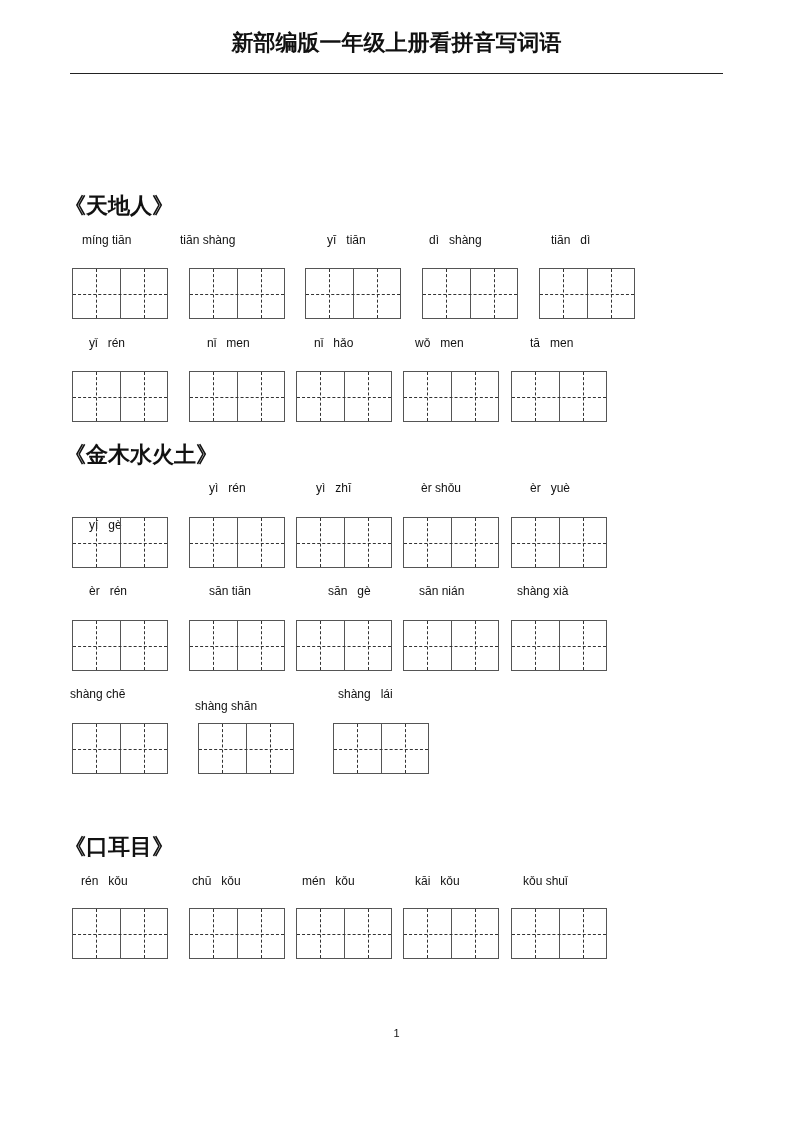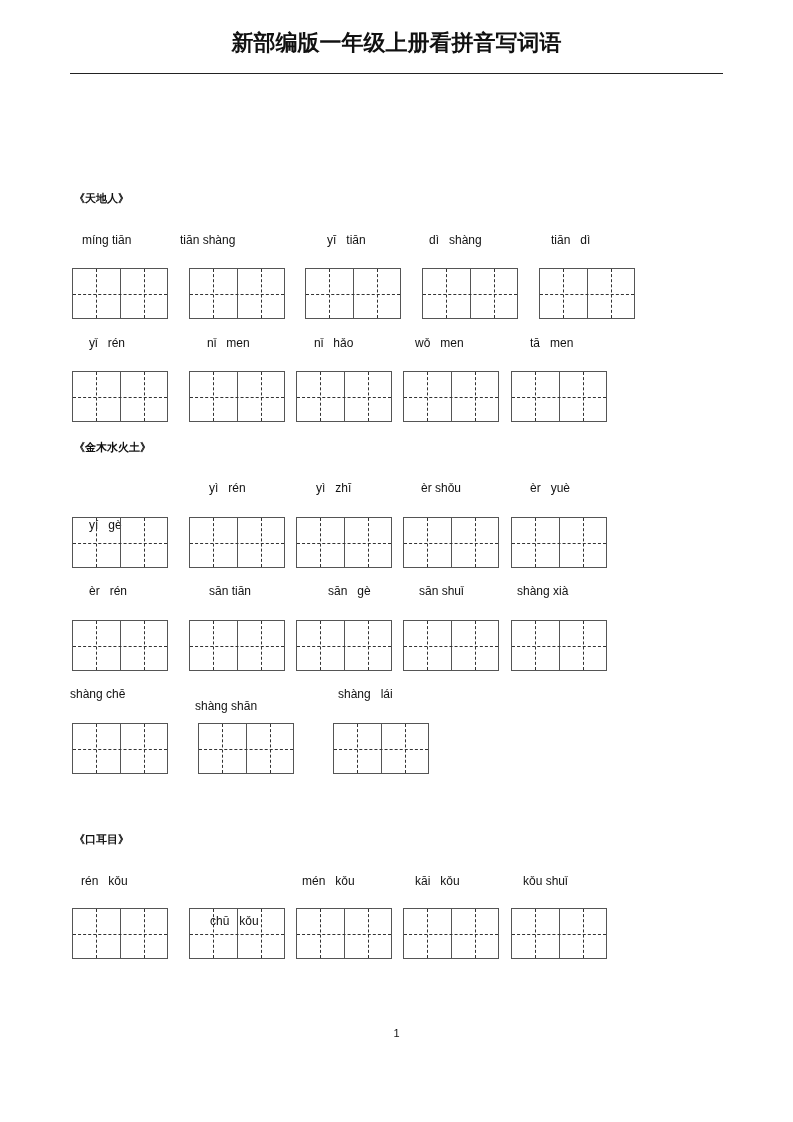--- a/index.html
+++ b/index.html
@@ -1,21 +1,21 @@
 <!DOCTYPE html>
 <html><head>
 <meta charset="utf-8">
 <style>
   html, body { margin:0; padding:0; background:#fff; }
   body { width:793px; height:1122px; position:relative; overflow:hidden;
          font-family:"Liberation Sans","DejaVu Sans",sans-serif; color:#111; }
   .title { position:absolute; left:0; width:793px; top:28px; text-align:center;
            font-family:"DejaVu Sans",sans-serif; font-weight:bold; font-size:22px; letter-spacing:0px; }
   .rule { position:absolute; left:70px; width:653px; top:73px; height:0; border-top:1.5px solid #222; }
-  .section { position:absolute; left:74px; font-family:"DejaVu Sans",sans-serif; font-weight:bold; font-size:11px; }
+  .section { position:absolute; left:64px; font-family:"DejaVu Sans",sans-serif; font-weight:bold; font-size:22px; }
   .py { position:absolute; font-size:12px; white-space:pre; }
   .box { position:absolute; width:96px; height:51px; border:1.3px solid #555; box-sizing:border-box; }
   .box .mid { position:absolute; left:47px; top:0; bottom:0; border-left:1.3px solid #555; }
   .box .h { position:absolute; left:0; right:0; top:25px; border-top:1px dashed #333; }
   .box .v1 { position:absolute; left:23px; top:0; bottom:0; border-left:1px dashed #333; }
   .box .v2 { position:absolute; left:71px; top:0; bottom:0; border-left:1px dashed #333; }
   .pagenum { position:absolute; top:1027px; left:0; width:793px; text-align:center; font-size:11px; }
 </style>
 </head>
 <body>
@@ -131,21 +131,21 @@
 <div class="box" style="left:511px;top:517px;">
     <div class="mid"></div>
     <div class="h"></div>
     <div class="v1"></div>
     <div class="v2"></div>
   </div>
 
 <div class="py" style="left:89px;top:584px;">èr   rén</div>
 <div class="py" style="left:209px;top:584px;">sān tiān</div>
 <div class="py" style="left:328px;top:584px;">sān   gè</div>
-<div class="py" style="left:419px;top:584px;">sān shuǐ</div>
+<div class="py" style="left:419px;top:584px;">sān nián</div>
 <div class="py" style="left:517px;top:584px;text-align:right;">shàng xià</div>
 <div class="box" style="left:72px;top:620px;">
     <div class="mid"></div>
     <div class="h"></div>
     <div class="v1"></div>
     <div class="v2"></div>
   </div>
 <div class="box" style="left:189px;top:620px;">
     <div class="mid"></div>
     <div class="h"></div>
@@ -189,21 +189,21 @@
 <div class="box" style="left:333px;top:723px;">
     <div class="mid"></div>
     <div class="h"></div>
     <div class="v1"></div>
     <div class="v2"></div>
   </div>
 
 <div class="section" style="top:832px;">《口耳目》</div>
 
 <div class="py" style="left:81px;top:874px;">rén   kǒu</div>
-<div class="py" style="left:210px;top:874px;margin-top:40px;">chū   kǒu</div>
+<div class="py" style="left:192px;top:874px;">chū   kǒu</div>
 <div class="py" style="left:302px;top:874px;">mén   kǒu</div>
 <div class="py" style="left:415px;top:874px;">kāi   kǒu</div>
 <div class="py" style="left:523px;top:874px;">kǒu shuǐ</div>
 <div class="box" style="left:72px;top:908px;">
     <div class="mid"></div>
     <div class="h"></div>
     <div class="v1"></div>
     <div class="v2"></div>
   </div>
 <div class="box" style="left:189px;top:908px;">

